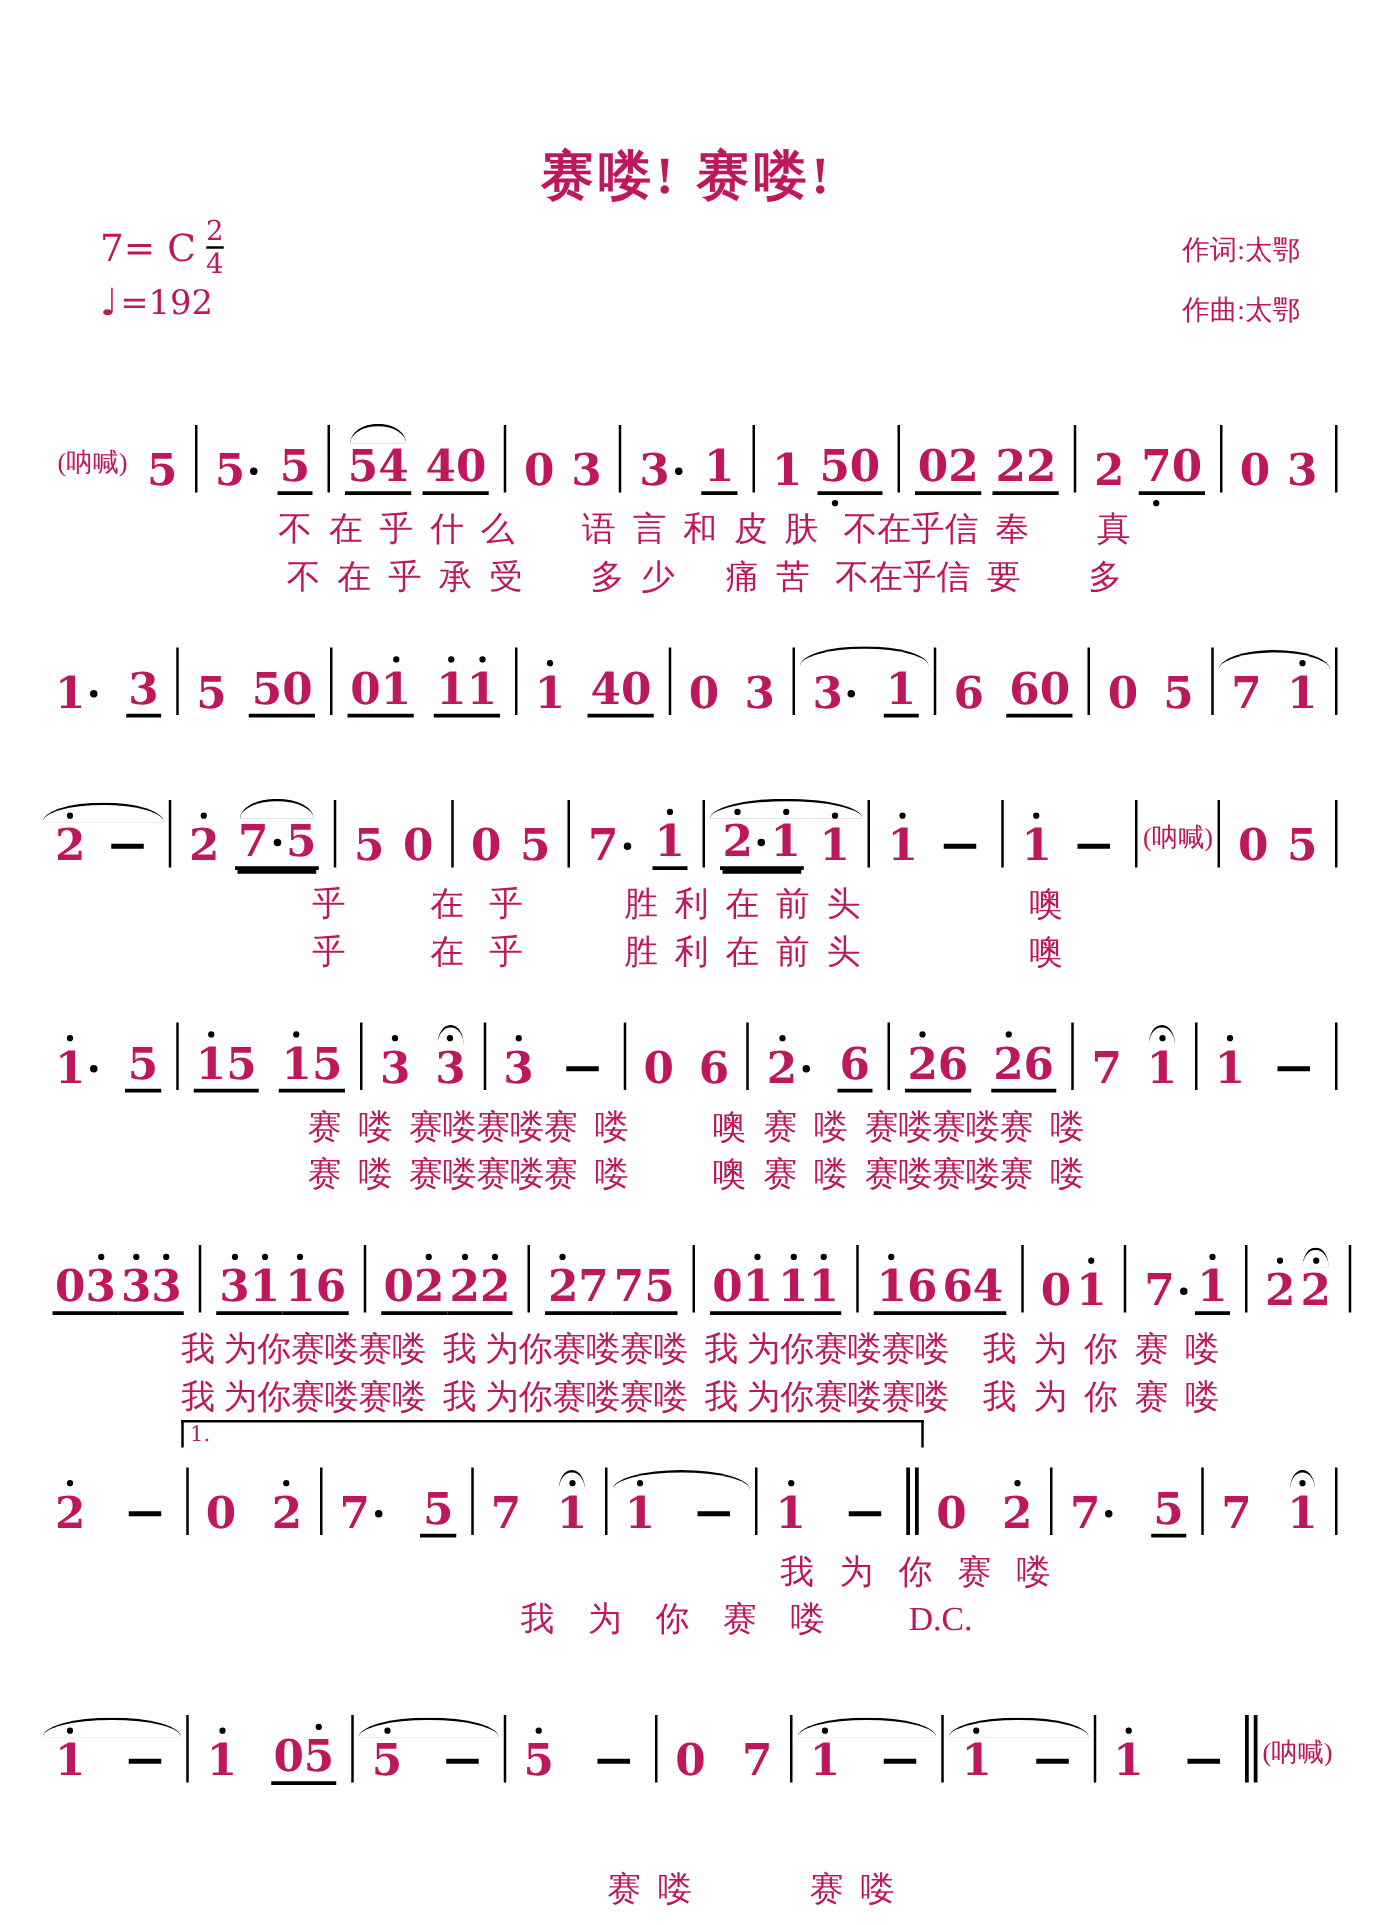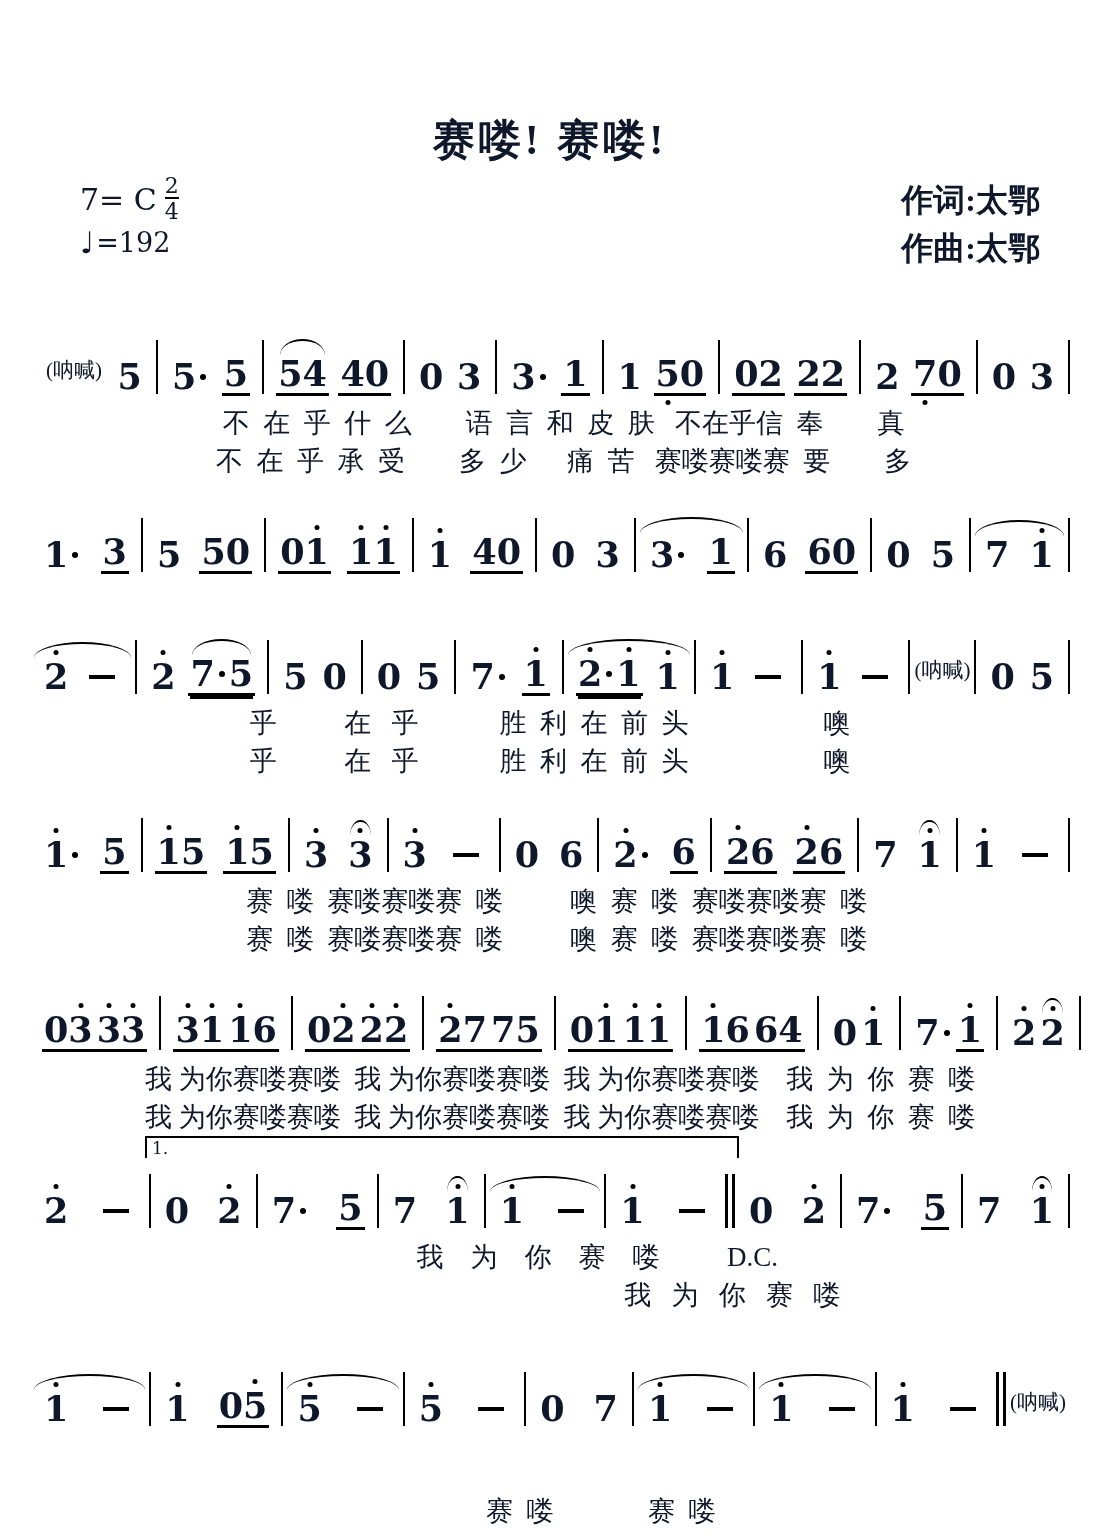--- a/index.html
+++ b/index.html
@@ -1,26 +1,26 @@
 <!DOCTYPE html>
 <html><head>
 <meta charset="utf-8">
 <style>
   html,body{margin:0;padding:0;background:#fff;}
   .page{width:1100px;height:1540px;margin:0 auto;background:#fff;box-sizing:border-box;
-        padding:112px 30px 10px;overflow:hidden;color:#0f172a;font-family:"Liberation Serif",serif;}
+        padding:112px 30px 10px;overflow:hidden;color:#be185d;font-family:"Liberation Serif",serif;}
   .title{text-align:center;font-size:42px;font-weight:bold;letter-spacing:4px;margin:0 0 8px;}
   .header{display:flex;justify-content:space-between;align-items:flex-start;margin:0 30px 10px 50px;}
   .key-block{font-size:30px;font-family:"DejaVu Serif",serif;}
   .key-line{display:flex;align-items:center;height:46px;}
   .frac{display:inline-flex;flex-direction:column;align-items:center;font-size:22px;line-height:1;margin-left:8px;}
   .frac .den{border-top:2px solid #000;padding-top:2px;}
   .tempo-line{display:flex;align-items:center;height:40px;font-size:27px;}
   .tempo-line .note-glyph{font-size:30px;margin-right:2px;}
-  .credits{font-size:32px;line-height:48px;font-weight:bold;}
+  .credits{font-size:22px;line-height:48px;}
   .system{margin-bottom:0;}
   .note-row{display:flex;align-items:flex-end;position:relative;padding:38px 0 8px;
             font-family:"DejaVu Serif",serif;font-weight:bold;font-size:35px;}
   .measure{display:flex;align-items:flex-end;justify-content:space-between;flex:1 1 auto;
            padding:0 12px;position:relative;}
   .token{position:relative;display:inline-flex;align-items:flex-end;line-height:1.05;padding:0 2px;}
   .token.u1{border-bottom:3px solid #000;}
   .token.u2{border-bottom:3px solid #000;box-shadow:0 5px 0 -2px #000;}
   .nc{position:relative;display:inline-block;line-height:1.05;}
   .nc.hi::after{content:"";position:absolute;top:-9px;left:50%;transform:translateX(-50%);
@@ -152,21 +152,21 @@
             <span class="token">
               <span class="nc">0</span>
             </span>
             <span class="token">
               <span class="nc">3</span>
             </span>
           </span>
           <span class="bar"></span>
         </div>
         <div class="lyric-row">    不  在  乎  什  么        语  言  和  皮  肤   不在乎信  奉        真</div>
-        <div class="lyric-row">    不  在  乎  承  受        多  少      痛  苦   赛喽赛喽赛  要        多</div>
+        <div class="lyric-row">    不  在  乎  承  受        多  少      痛  苦   不在乎信  要        多</div>
       </div>
       <div class="system">
         <div class="note-row">
           <span class="measure" style="display: flex;">
             <span class="token">
               <span class="nc">1</span>
               <span class="nd"></span>
             </span>
             <span class="token u1">
               <span class="nc">3</span>
@@ -622,22 +622,22 @@
             </span>
             <span class="token arc">
               <span class="nc hi">1</span>
             </span>
           </span>
           <span class="bar"></span>
           <span class="volta" style="left: 115px; width: 594px;">
             <span class="volta-label">1.</span>
           </span>
         </div>
+        <div class="lyric-row">                                                      我   为   你   赛   喽</div>
         <div class="lyric-row">              我    为    你    赛    喽          D.C.</div>
-        <div class="lyric-row">                                                      我   为   你   赛   喽</div>
       </div>
       <div class="system lyrics-gap">
         <div class="note-row">
           <span class="measure arc" style="display: flex;">
             <span class="token">
               <span class="nc hi">1</span>
             </span>
             <span class="token">
               <span class="dashline"></span>
             </span>

